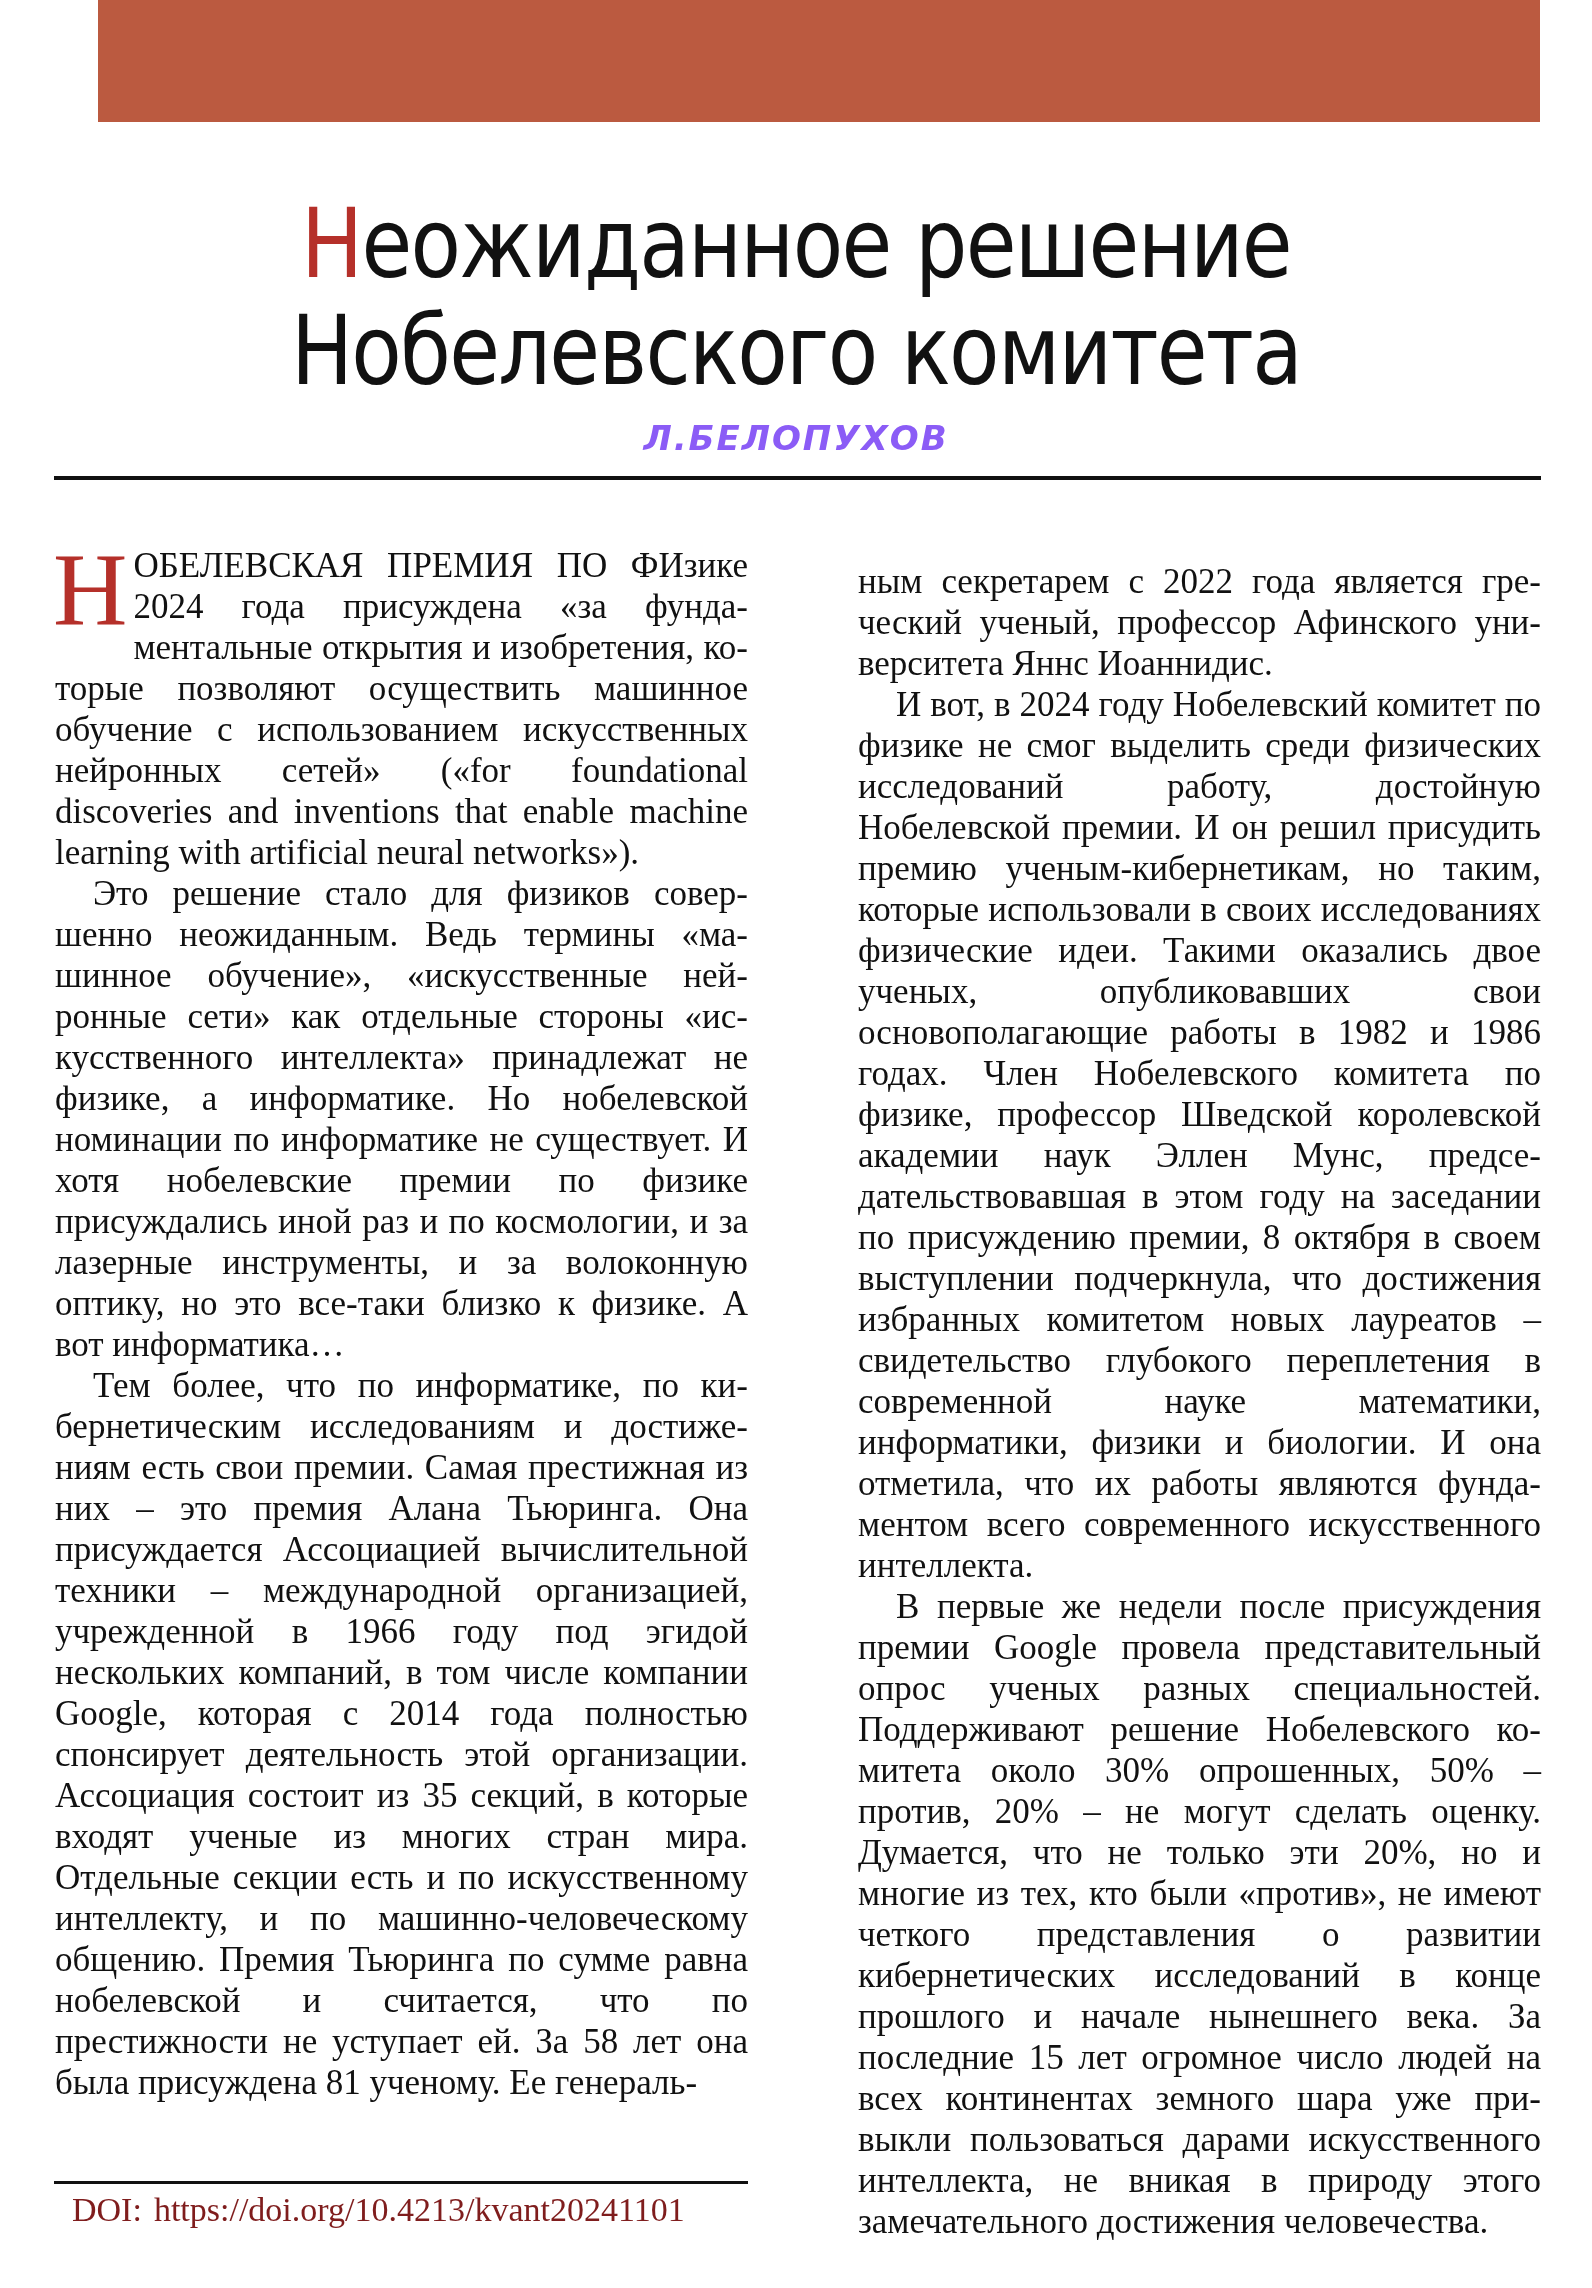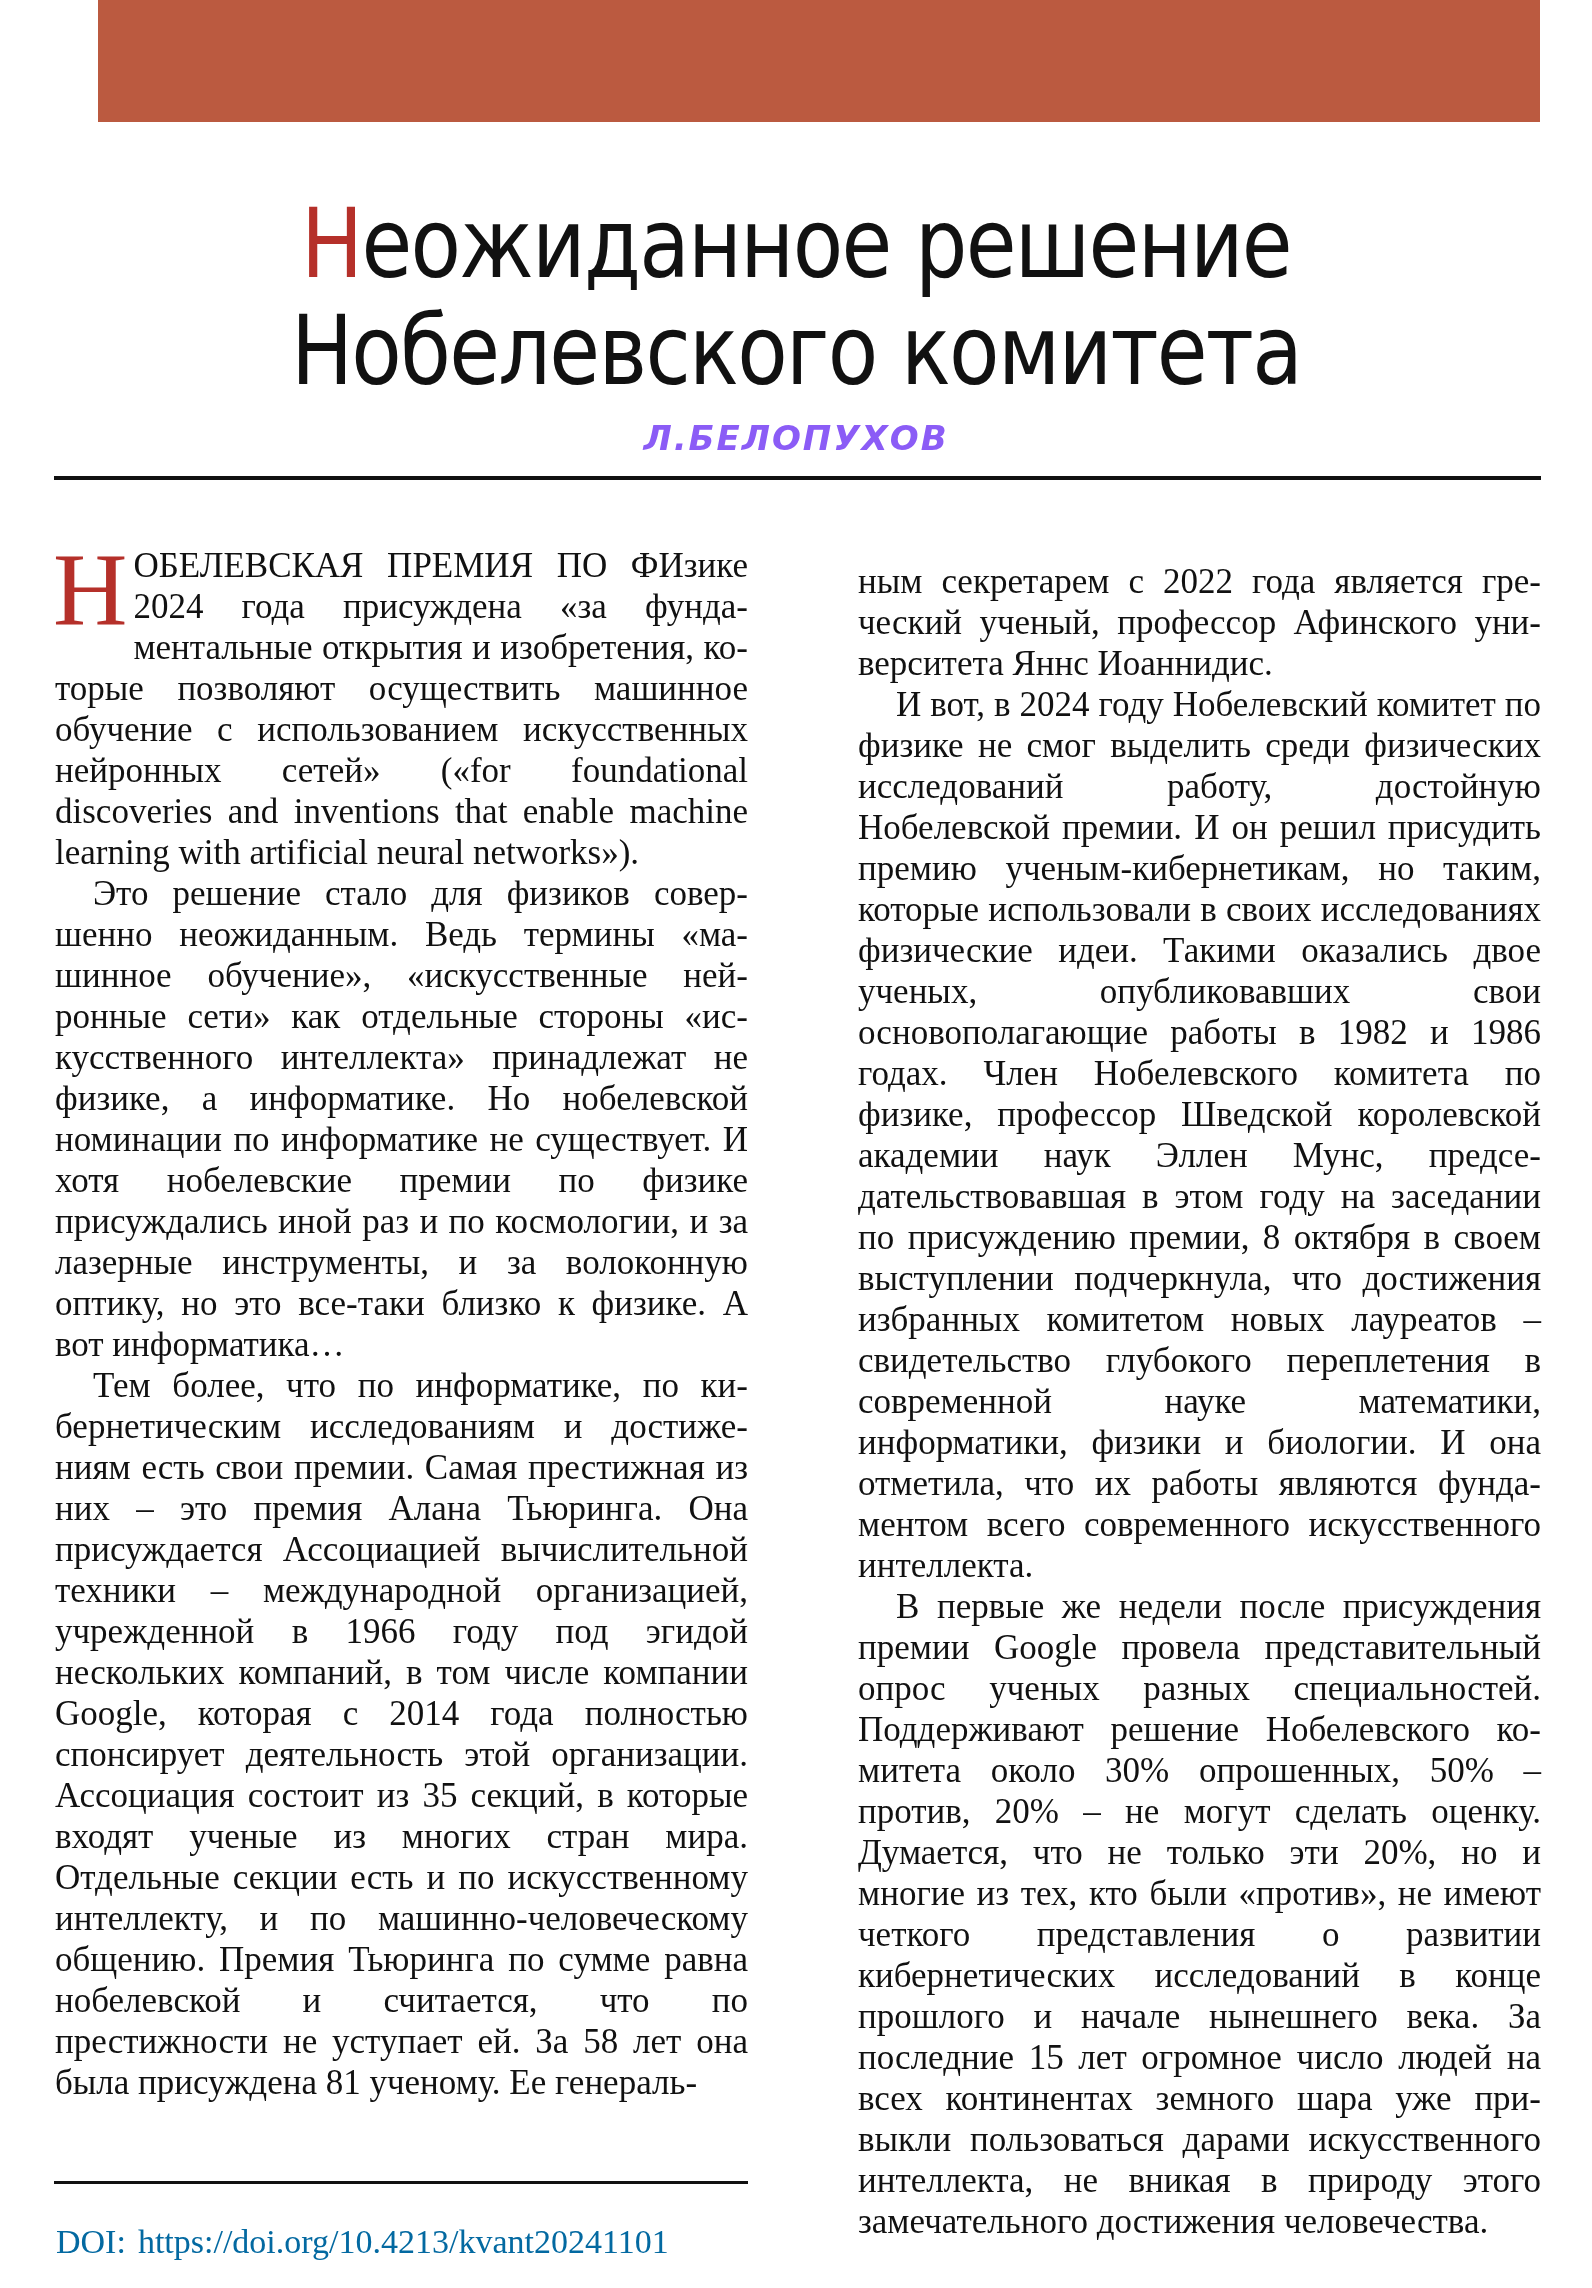--- a/index.html
+++ b/index.html
@@ -16,22 +16,22 @@
   .col { position:absolute; font-family:"Liberation Serif", serif; font-size:35px; line-height:41px;
     color:#111; text-align:justify; }
   .col-left { left:55px; top:545px; width:693px; }
   .col-right { left:858px; top:516px; width:683px; }
   .col p { margin:0; text-indent:38px; hyphens:manual; }
   .col p.first { text-indent:0; }
   .col p.cont { text-indent:0;margin-top:45px; }
   .dropcap { float:left; font-size:103px; line-height:78px; color:#b5302a; margin:6px 6px 0 -2px;
     font-family:"Liberation Serif", serif; }
   .doi-rule { position:absolute; left:54px; top:2181px; width:694px; height:3px; background:#111; }
-  .doi { position:absolute; left:56px; top:2191px; font-family:"Liberation Serif", serif;
-    font-size:34px; color:#0369a1;margin-top:32px; }
+  .doi { position:absolute; left:72px; top:2191px; font-family:"Liberation Serif", serif;
+    font-size:34px; color:#7f1d1d; }
   .doi .label { margin-right:12px; }
 </style>
 </head>
 <body>
 
 <div class="header-bar"></div>
 
 <h1 class="title"><span class="initial">Н</span><span>еожиданное решение</span><br><span>Нобелевского комитета</span></h1>
 
 <div class="author">Л.БЕЛОПУХОВ</div>

